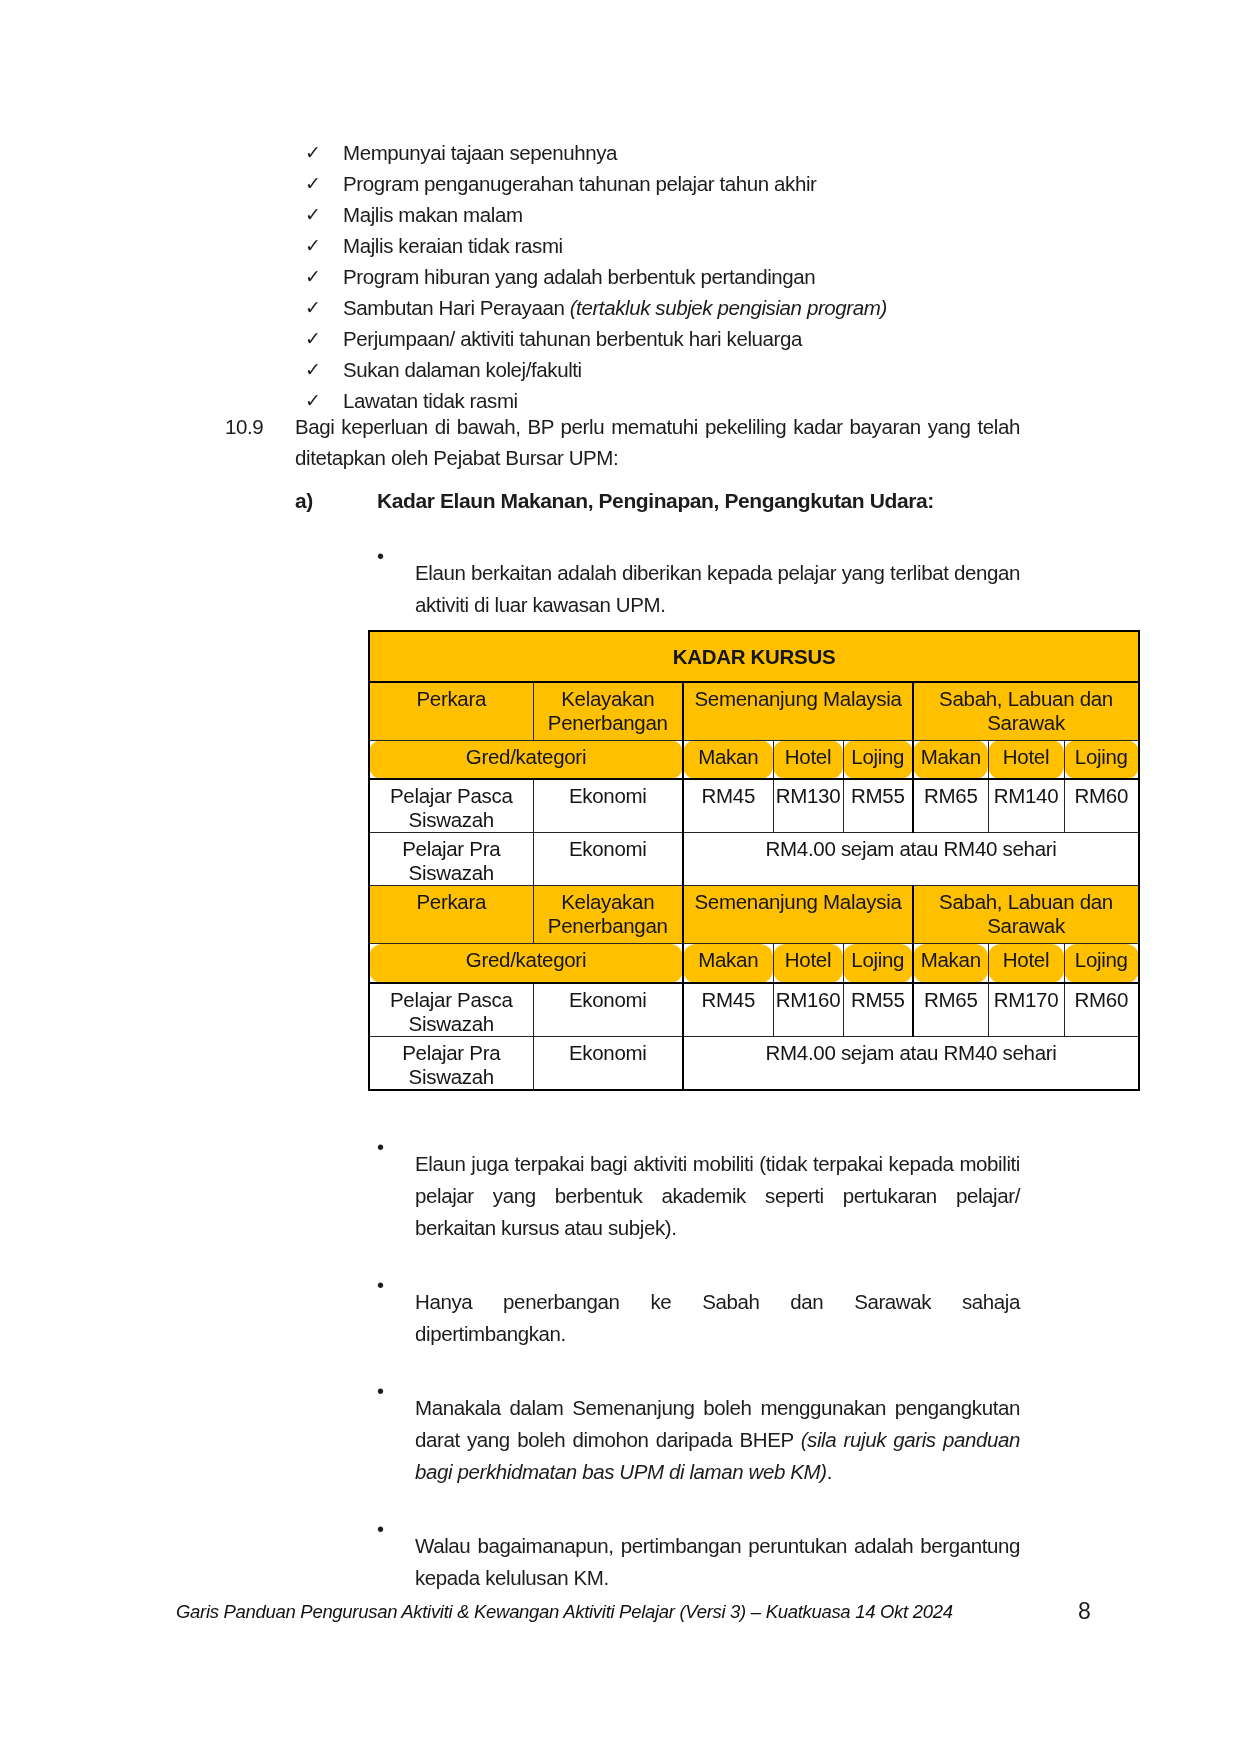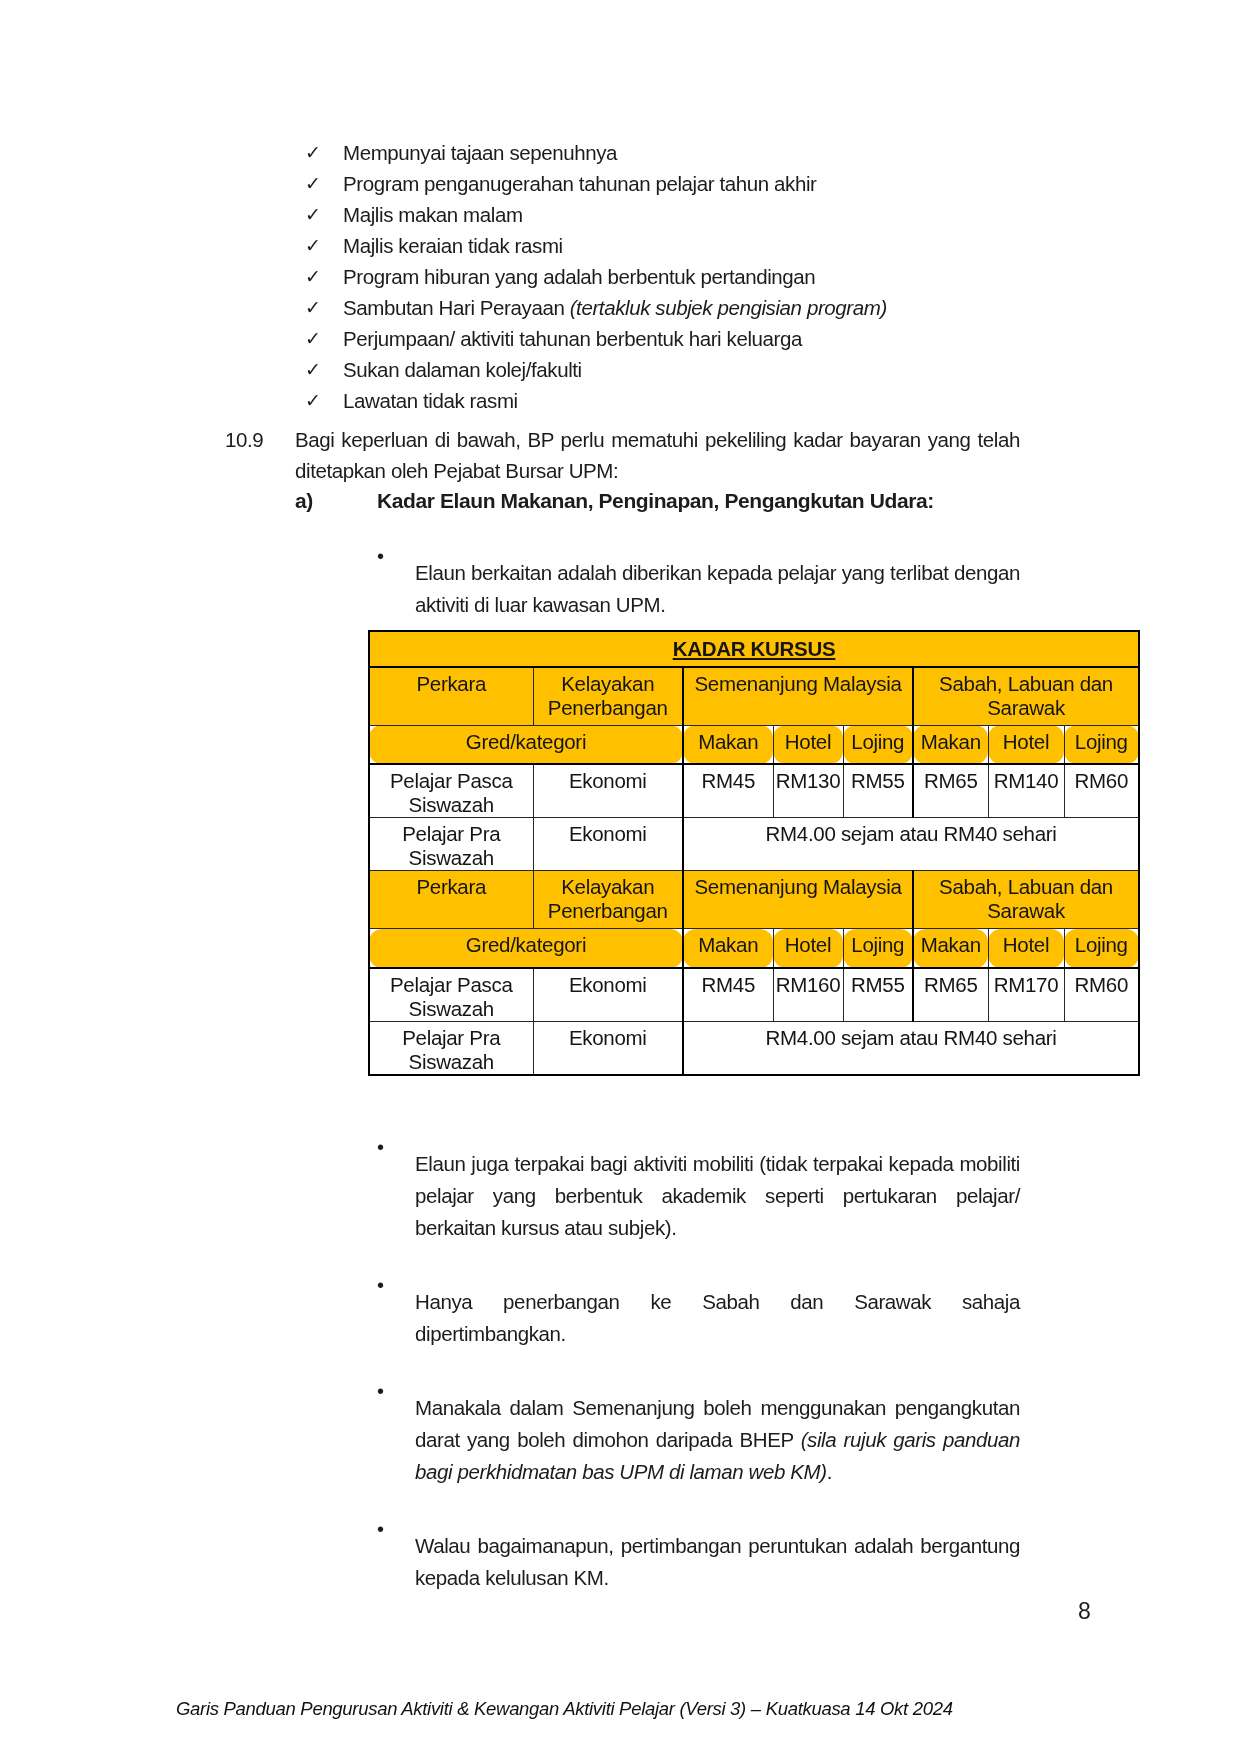--- a/index.html
+++ b/index.html
@@ -33,21 +33,21 @@
     width: 38px;
     font-size: 19px;
     color: #1c1c1c;
   }
   .checklist .it { font-style: italic; }
 
   
   .sec109 {
     position: absolute;
     left: 225px;
-    top: 424px;
+    top: 411px;
     width: 795px;
     display: flex;
     font-size: 20.5px;
     line-height: 31px;
     letter-spacing: -0.4px;
   }
   .sec109 .num { width: 70px; flex: none; }
   .sec109 .txt { flex: 1; text-align: justify; }
 
   
@@ -116,21 +116,21 @@
   .tbl col.c8 { width: 75px; }
   .tbl th, .tbl td {
     border: 1px solid #262626;
     text-align: center;
     vertical-align: top;
     padding: 4px 2px 0 2px;
     font-weight: 400;
   }
   .tbl { border: 2px solid #000; }
   .orange { background: #FFC000; }
-  tr.h-title { height: 36px; text-decoration: underline; }
+  tr.h-title { height: 51px; }
   tr.h-head  { height: 58px; padding-left: 32px; }
   tr.h-sub   { height: 39px; }
   tr.h-data  { height: 52px; }
   tr.h-title td {
     font-weight: 700;
     vertical-align: middle;
     padding: 0;
     border-top: 2px solid #000;
     border-bottom: 2px solid #000;
   }
@@ -141,21 +141,21 @@
   
   .pagenum {
     position: absolute;
     left: 1078px;
     top: 1598px;
     font-size: 23px;
   }
   .footer {
     position: absolute;
     left: 176px;
-    top: 1698px;
+    top: 1601px;
     font-size: 18.5px;
     font-style: italic;
     letter-spacing: -0.3px;
     color: #111;
   }
 </style>
 </head>
 <body>
 
 <div class="page">

